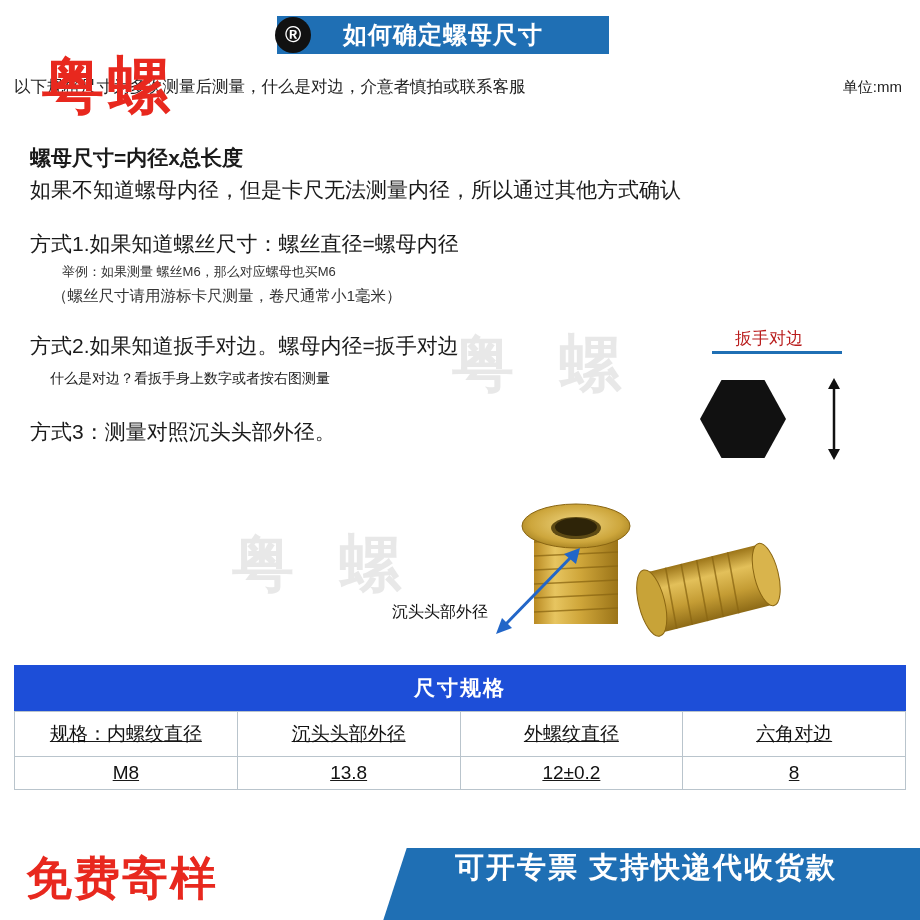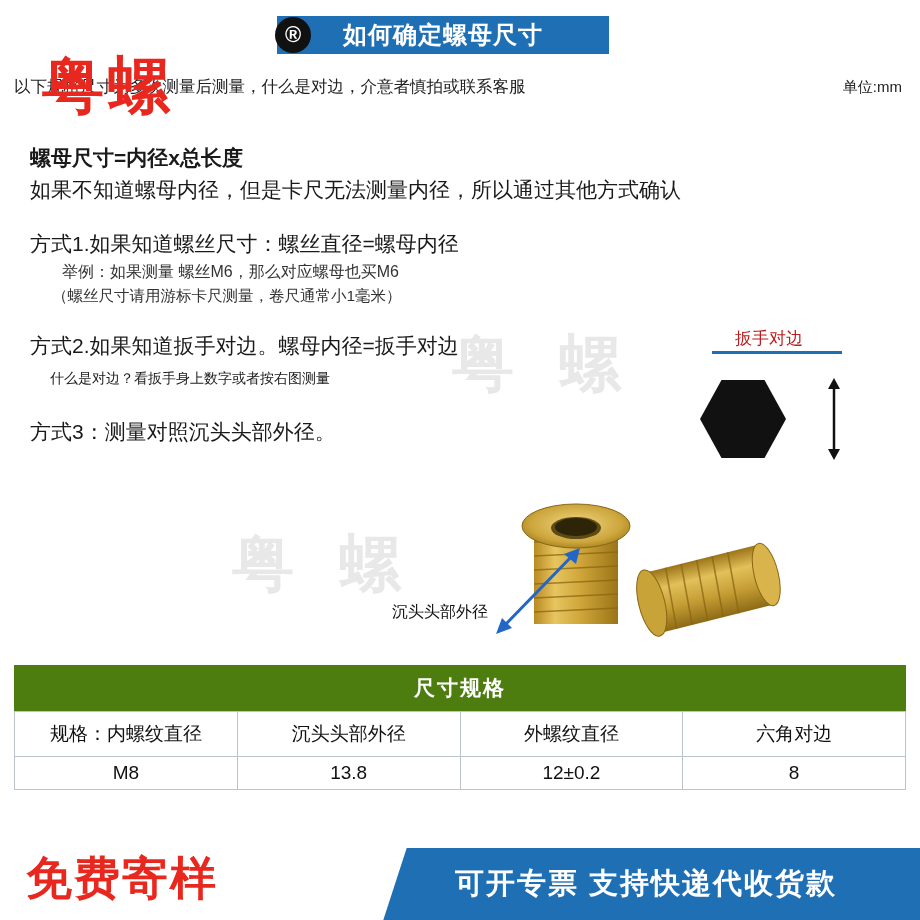--- a/index.html
+++ b/index.html
@@ -104,21 +104,21 @@
     left: 30px;
     top: 142px;
     width: 880px;
     z-index: 3;
   }
   .line-l1 { font-size: 21px; line-height: 32px; font-weight: bold; }
   .line-l2 { font-size: 21px; line-height: 32px; }
   .block-gap { height: 22px; }
   .way-head { font-size: 21px; line-height: 32px; }
   .way-sub {
-    font-size: 16px;
+    font-size: 13px;
     line-height: 24px;
     padding-left: 32px;
     color: #333;
   }
   .way-sub2 { font-size: 15.5px; line-height: 24px; padding-left: 22px; color: #333; }
   .way-indent { font-size: 14px; line-height: 32px; padding-left: 20px; }
 
   
   .hex-label {
     position: absolute;
@@ -178,32 +178,33 @@
 
   
   .table-wrap {
     position: absolute;
     left: 14px;
     top: 665px;
     width: 892px;
     z-index: 3;
   }
   .table-title {
-    background: #4d7c0f;
+    background: #1d4ed8;
     color: #ffffff;
     font-size: 21px;
     font-weight: bold;
     text-align: center;
     padding: 9px 0;
     letter-spacing: 2px;
   }
   table.spec {
     width: 100%;
     border-collapse: collapse;
     table-layout: fixed;
+    text-decoration: underline;
   }
   table.spec th, table.spec td {
     border: 1px solid #b9c4cc;
     text-align: center;
     font-size: 19px;
     color: #111;
     height: 44px;
     padding: 0;
   }
   table.spec th {
@@ -243,21 +244,21 @@
     font-family: "DejaVu Sans", sans-serif;
   }
   .footer-right {
     position: absolute;
     left: 372px;
     top: 12px;
     width: 548px;
     height: 72px;
     background: #1f6fb4;
     display: flex;
-    align-items: center;
+    align-items: flex-start;
     justify-content: center;
   }
   .footer-right-text {
     color: #ffffff;
     font-size: 29px;
     font-weight: bold;
     letter-spacing: 2px;
   }
   .footer-slash {
     position: absolute;

